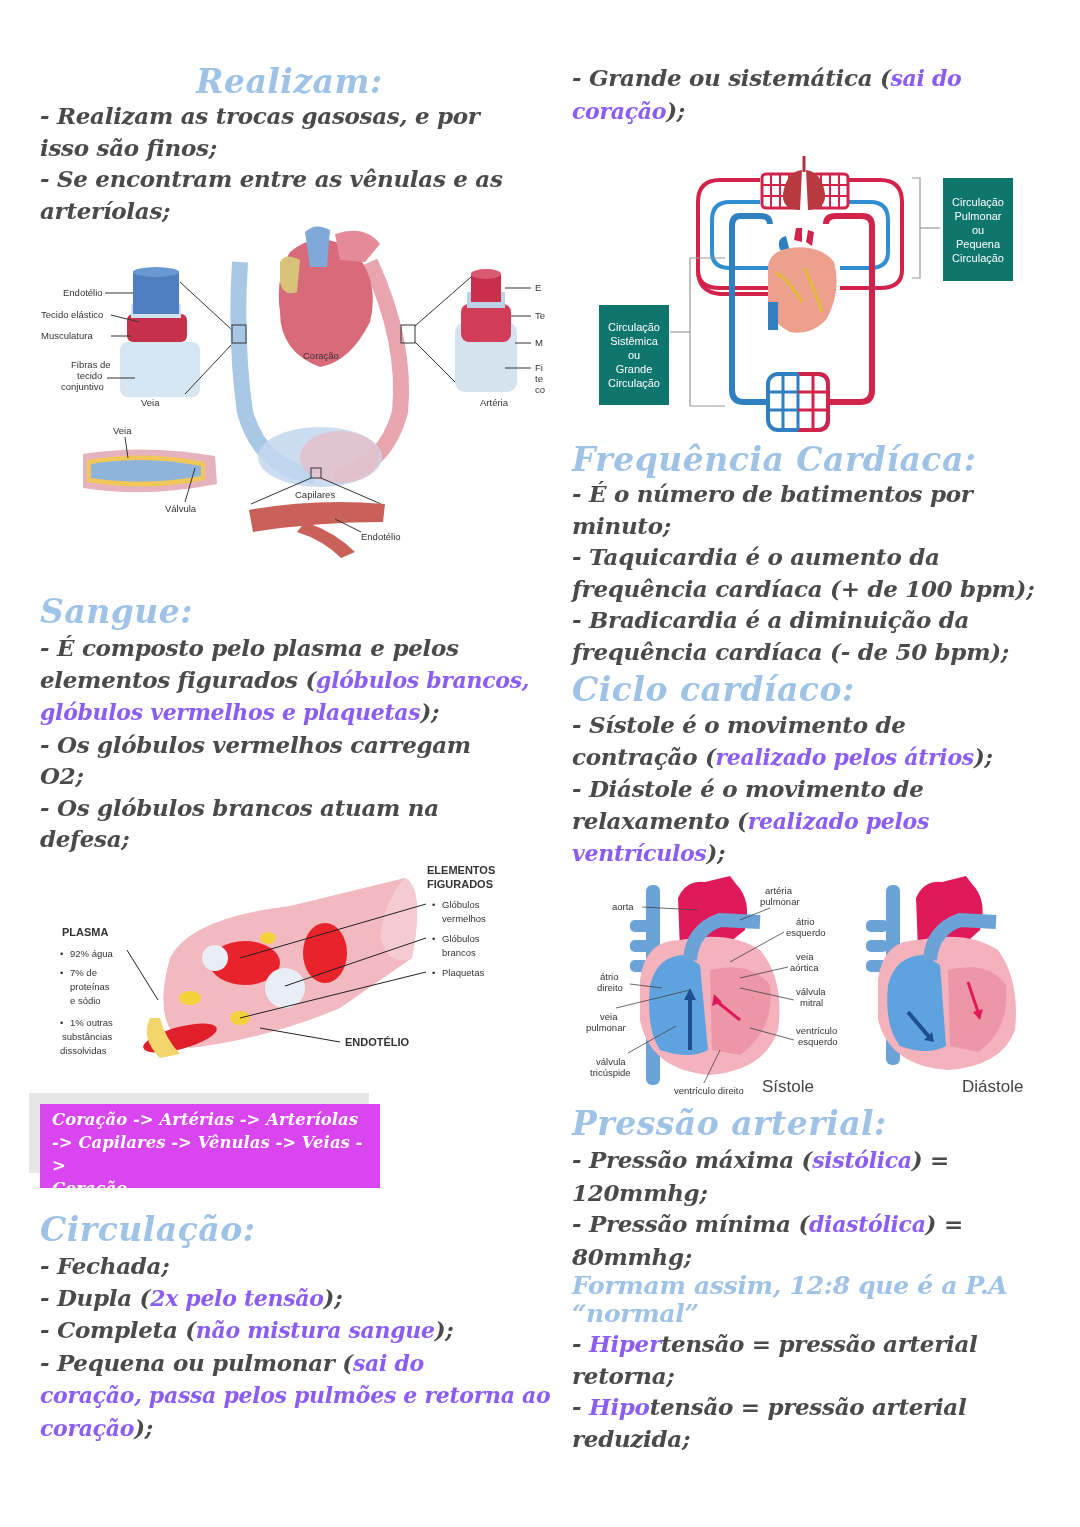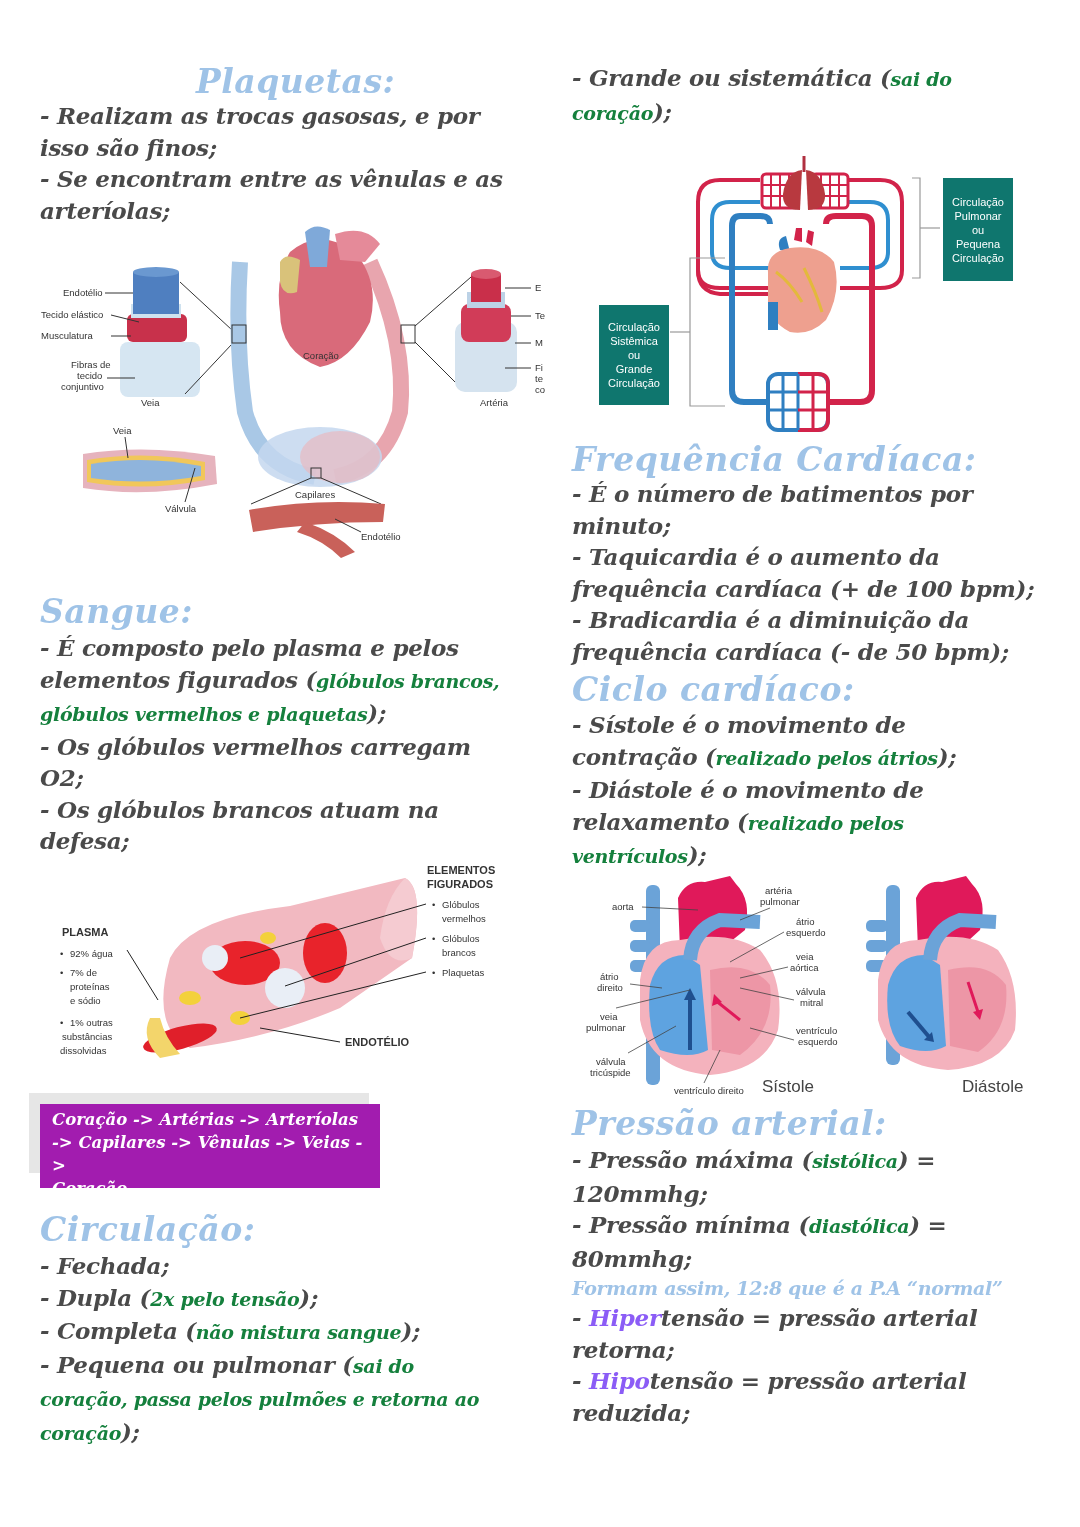--- a/index.html
+++ b/index.html
@@ -15,48 +15,48 @@
       white-space: nowrap;
     }
     .tx {
       position: absolute;
       font-family: "DejaVu Serif", serif;
       font-style: italic; font-weight: bold;
       color: #4a4a4a;
       font-size: 23px; line-height: 31.5px;
       letter-spacing: -0.3px;
     }
-    .tx .b { color: #15803d; font-size: 19px; }
+    .tx .b { color: #8b5cf6; font-size: 22px; }
     .tx .bb { color: #8b5cf6; }
-    .small-b { color: #9fc3e7; font-size: 19px; font-style: italic; font-weight: bold; }
+    .small-b { color: #9fc3e7; font-size: 25px; font-style: italic; font-weight: bold; }
 
     .lbl { font-family: "Liberation Sans", sans-serif; font-size: 9.5px; fill: #333; }
     .lbl-b { font-family: "Liberation Sans", sans-serif; font-size: 11px; font-weight: bold; fill: #333; }
     .lbl-s { font-family: "Liberation Sans", sans-serif; font-size: 11px; fill: #444; }
 
     .diagram { position: absolute; }
 
     .flow-shadow { position: absolute; left: 29px; top: 1093px; width: 340px; height: 80px; background: #e6e6e6; }
     .flow-box {
       position: absolute; left: 40px; top: 1104px; width: 340px; height: 84px;
-      background: #a21caf; color: #ffffff;
+      background: #d946ef; color: #ffffff;
       font-family: "DejaVu Serif", serif; font-style: italic; font-weight: bold;
       font-size: 16.5px; line-height: 23px; padding: 4px 12px;
     }
 
     .grey-box {
       position: absolute; background: #0f766e; color: #ffffff;
       font-family: "Liberation Sans", sans-serif; font-size: 11px; line-height: 14px;
       text-align: center; display: flex; align-items: center; justify-content: center;
     }
   </style>
 </head>
 <body>
 
-<div class="hd" style="left:196px; top:62px;">Plaquetas:</div>
+<div class="hd" style="left:196px; top:62px;">Realizam:</div>
 <div class="tx" style="left:40px; top:100px; width:500px;">
   <div>- Realizam as trocas gasosas, e por</div>
   <div>isso são finos;</div>
   <div>- Se encontram entre as vênulas e as</div>
   <div>arteríolas;</div>
 </div>
 
 <svg class="diagram" style="left:35px; top:222px;" width="510" height="340" viewBox="0 0 510 340">
 
   <g>

